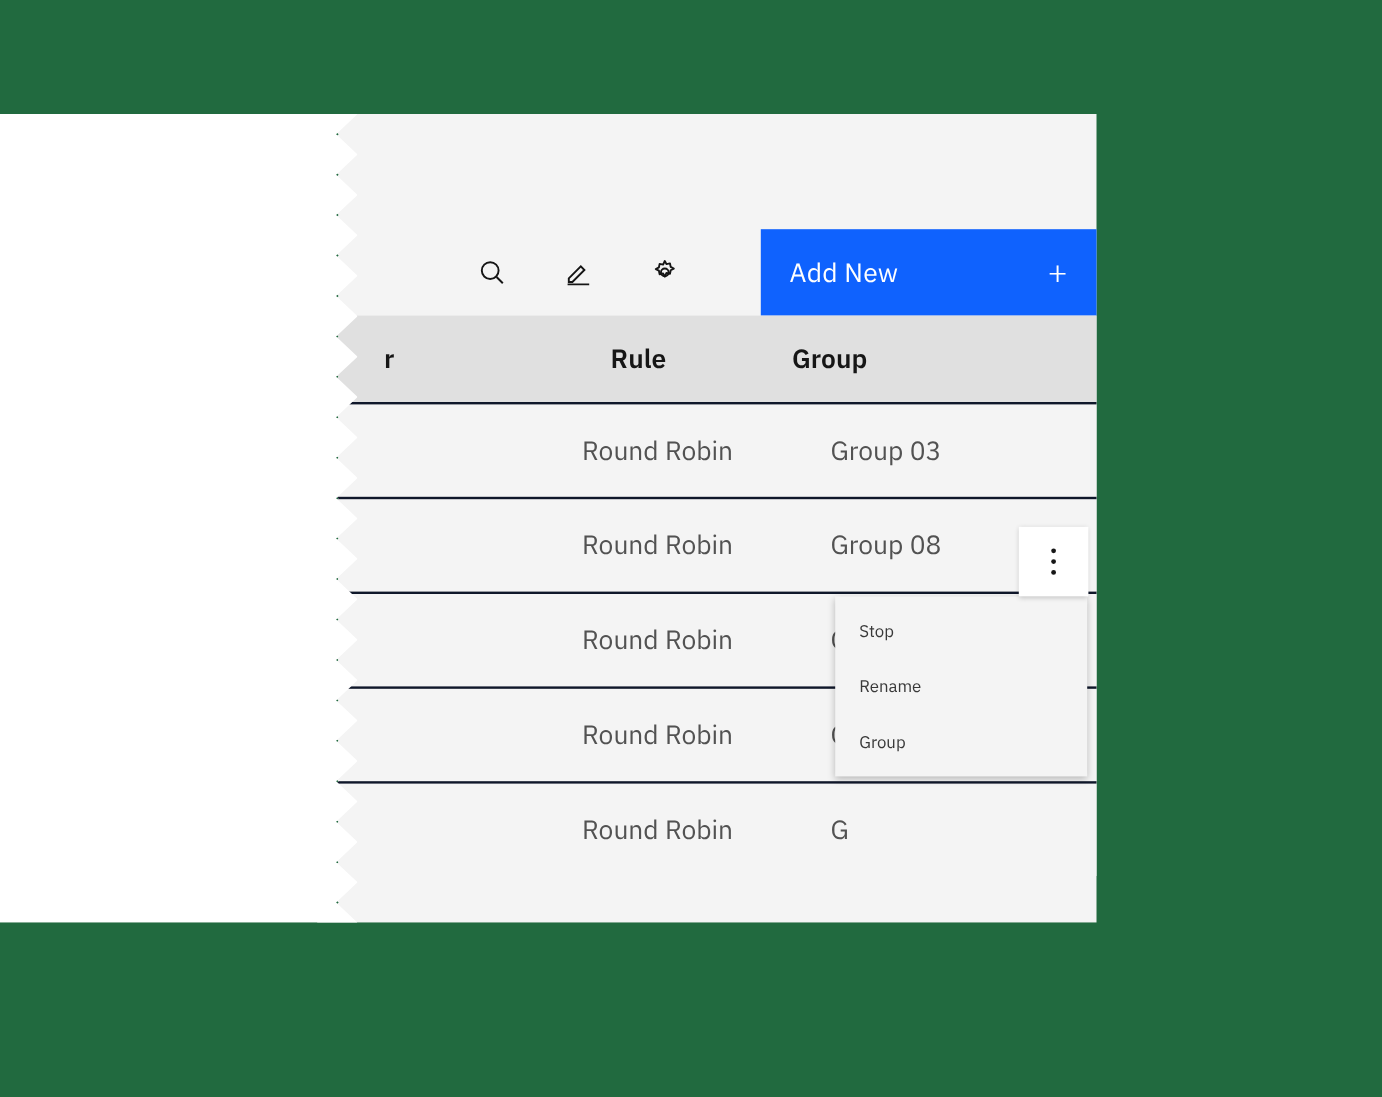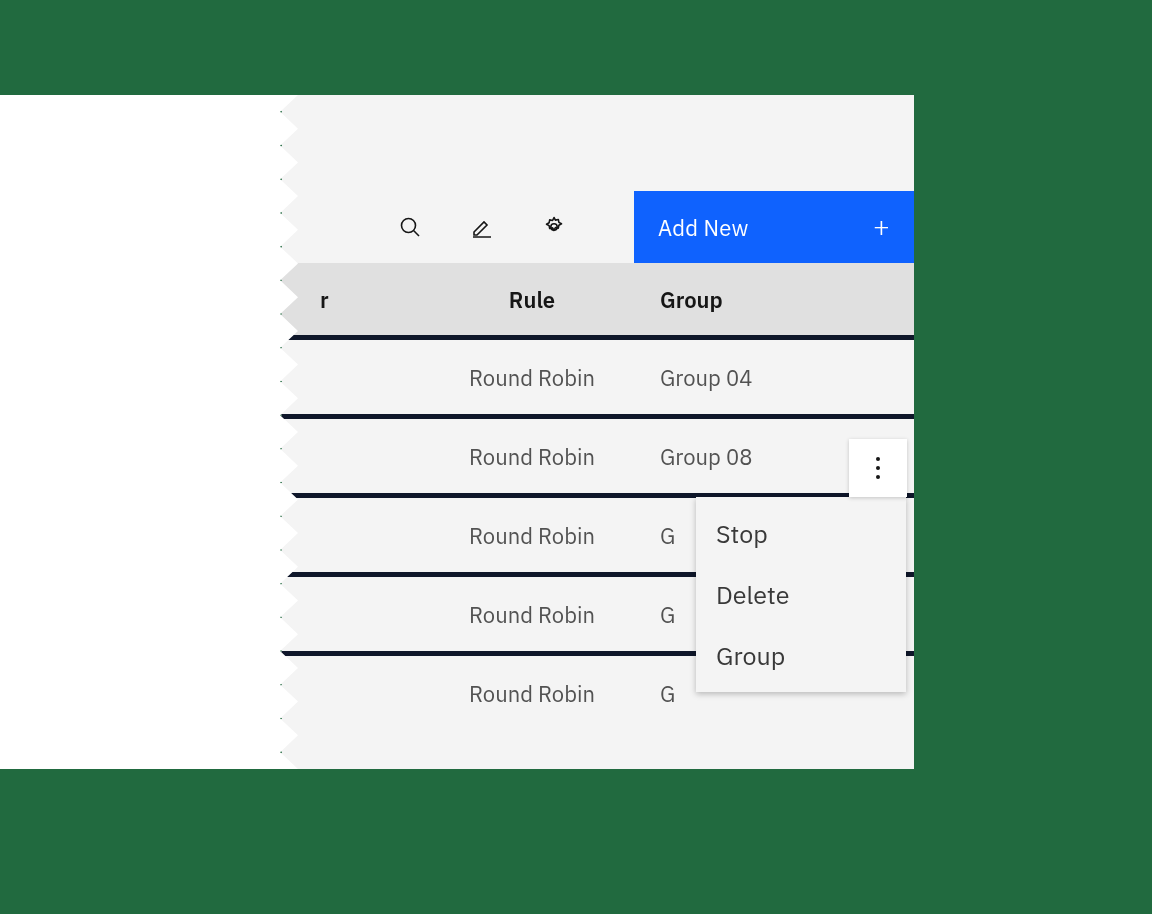--- a/index.html
+++ b/index.html
@@ -129,42 +129,43 @@
     padding-left: 0;
     text-align: center;
   }
   .col-group {
     flex: 1;
     padding-left: 0;
   }
   .trow {
     height: 79px;
     background: #f4f4f4;
-    border-top: 5px solid #0f172a;
+    border-top: 2px solid #0f172a;
     display: flex;
     align-items: center;
     font-size: 22px;
     color: #525252;
+    gap: 16px;
   }
   .trow:first-child { border-top: none; }
   .trow .col-partial { color: #525252; }
   
   .ctx-menu {
     position: absolute;
     left: 696px;
     top: 497px;
     width: 210px;
     background: #f4f4f4;
     box-shadow: 0 2px 6px rgba(0,0,0,0.25);
     z-index: 20;
     padding: 6px 0;
   }
   .ctx-item {
     padding: 14px 20px;
-    font-size: 25px;
+    font-size: 14px;
     color: #393939;
     cursor: pointer;
   }
   
   .kebab-trigger {
     position: absolute;
     left: 849px;
     top: 439px;
     width: 58px;
     height: 58px;
@@ -219,21 +220,21 @@
     <div class="table">
       <div class="thead">
         <div class="col-partial">r</div>
         <div class="col-rule">Rule</div>
         <div class="col-group">Group</div>
       </div>
 
       <div class="trow">
         <div class="col-partial"></div>
         <div class="col-rule">Round Robin</div>
-        <div class="col-group">Group 04</div>
+        <div class="col-group">Group 03</div>
       </div>
       <div class="trow">
         <div class="col-partial"></div>
         <div class="col-rule">Round Robin</div>
         <div class="col-group">Group 08</div>
       </div>
       <div class="trow">
         <div class="col-partial"></div>
         <div class="col-rule">Round Robin</div>
         <div class="col-group">G</div>
@@ -255,17 +256,17 @@
   <div class="kebab-trigger">
     <div class="kebab-col">
       <div class="dot"></div>
         <div class="dot"></div>
         <div class="dot"></div>
     </div>
   </div>
 
   <div class="ctx-menu">
     <div class="ctx-item">Stop</div>
-    <div class="ctx-item">Delete</div>
+    <div class="ctx-item">Rename</div>
     <div class="ctx-item">Group</div>
   </div>
 
 </div>
 
 </body></html>

